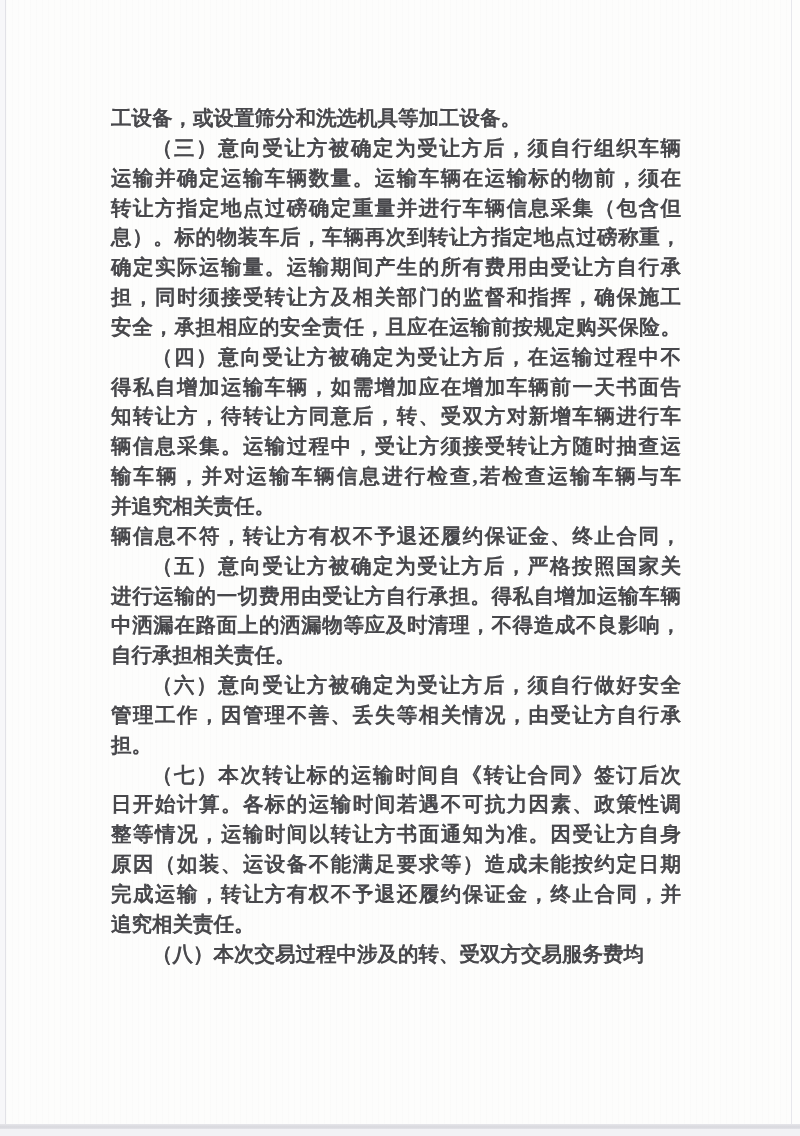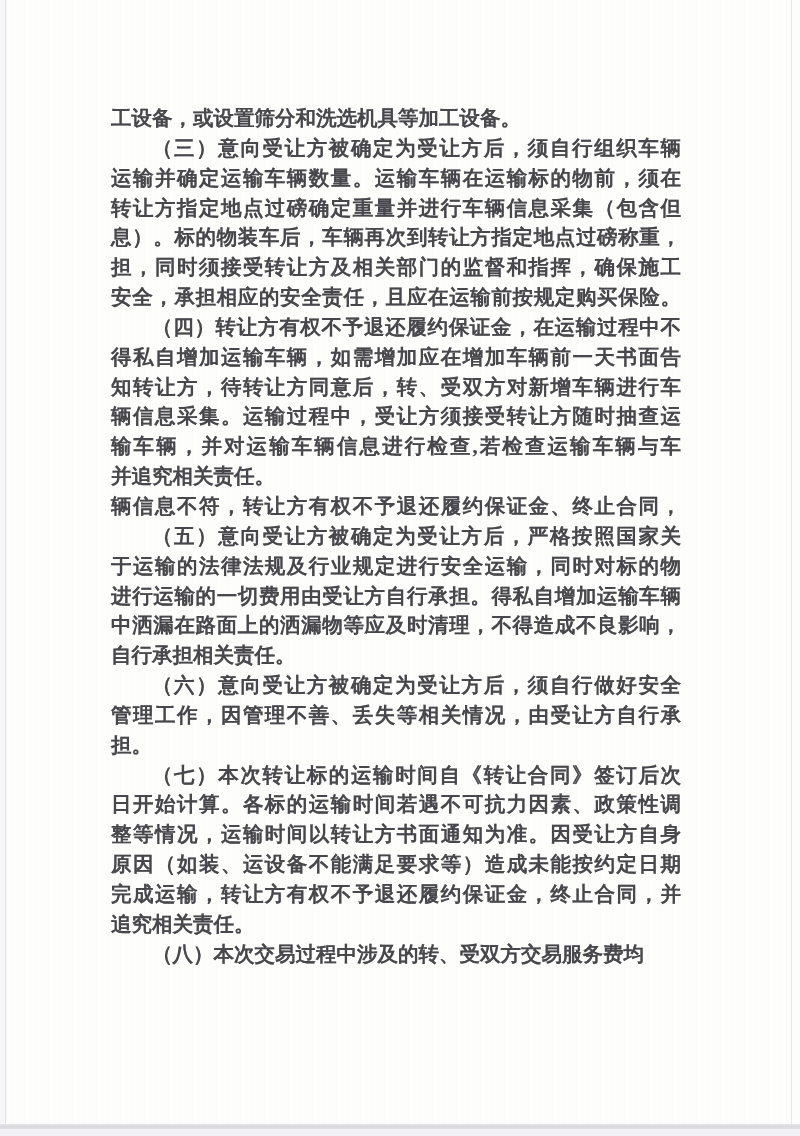--- a/index.html
+++ b/index.html
@@ -96,35 +96,35 @@
   <div class="below-paper"></div>
   <div class="text-block" style="color: rgb(72, 72, 76);">
       <div class="para">
         <div class="line">工设备，或设置筛分和洗选机具等加工设备。</div>
       </div>
       <div class="para">
         <div class="line fill indent">（三）意向受让方被确定为受让方后，须自行组织车辆</div>
         <div class="line fill">运输并确定运输车辆数量。运输车辆在运输标的物前，须在</div>
         <div class="line fill">转让方指定地点过磅确定重量并进行车辆信息采集（包含但</div>
         <div class="line fill">息）。标的物装车后，车辆再次到转让方指定地点过磅称重，</div>
+        <div class="line fill">确定实际运输量。运输期间产生的所有费用由受让方自行承</div>
         <div class="line fill">担，同时须接受转让方及相关部门的监督和指挥，确保施工</div>
         <div class="line fill">安全，承担相应的安全责任，且应在运输前按规定购买保险。</div>
       </div>
       <div class="para">
-        <div class="line fill indent">（四）转让方有权不予退还履约保证金，在运输过程中不</div>
+        <div class="line fill indent">（四）意向受让方被确定为受让方后，在运输过程中不</div>
         <div class="line fill">得私自增加运输车辆，如需增加应在增加车辆前一天书面告</div>
         <div class="line fill">知转让方，待转让方同意后，转、受双方对新增车辆进行车</div>
         <div class="line fill">辆信息采集。运输过程中，受让方须接受转让方随时抽查运</div>
         <div class="line fill">输车辆，并对运输车辆信息进行检查,若检查运输车辆与车</div>
         <div class="line">并追究相关责任。</div>
         <div class="line fill">辆信息不符，转让方有权不予退还履约保证金、终止合同，</div>
       </div>
       <div class="para">
         <div class="line fill indent">（五）意向受让方被确定为受让方后，严格按照国家关</div>
-        <div class="line fill">于运输的法律法规及行业规定进行安全运输，同时对标的物</div>
         <div class="line fill">进行运输的一切费用由受让方自行承担。得私自增加运输车辆</div>
         <div class="line fill">中洒漏在路面上的洒漏物等应及时清理，不得造成不良影响，</div>
         <div class="line">自行承担相关责任。</div>
       </div>
       <div class="para">
         <div class="line fill indent">（六）意向受让方被确定为受让方后，须自行做好安全</div>
         <div class="line fill">管理工作，因管理不善、丢失等相关情况，由受让方自行承</div>
         <div class="line">担。</div>
       </div>
       <div class="para">

